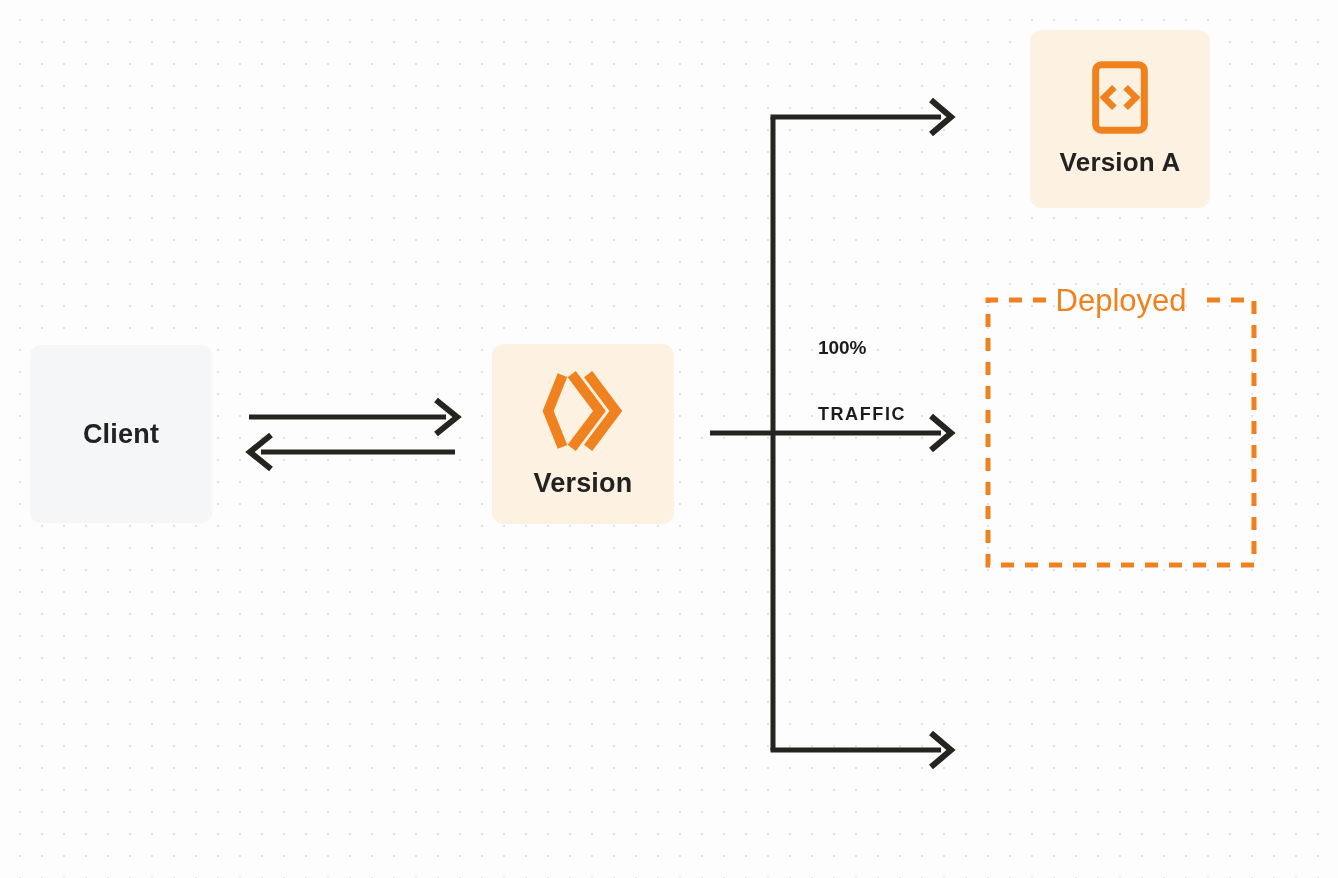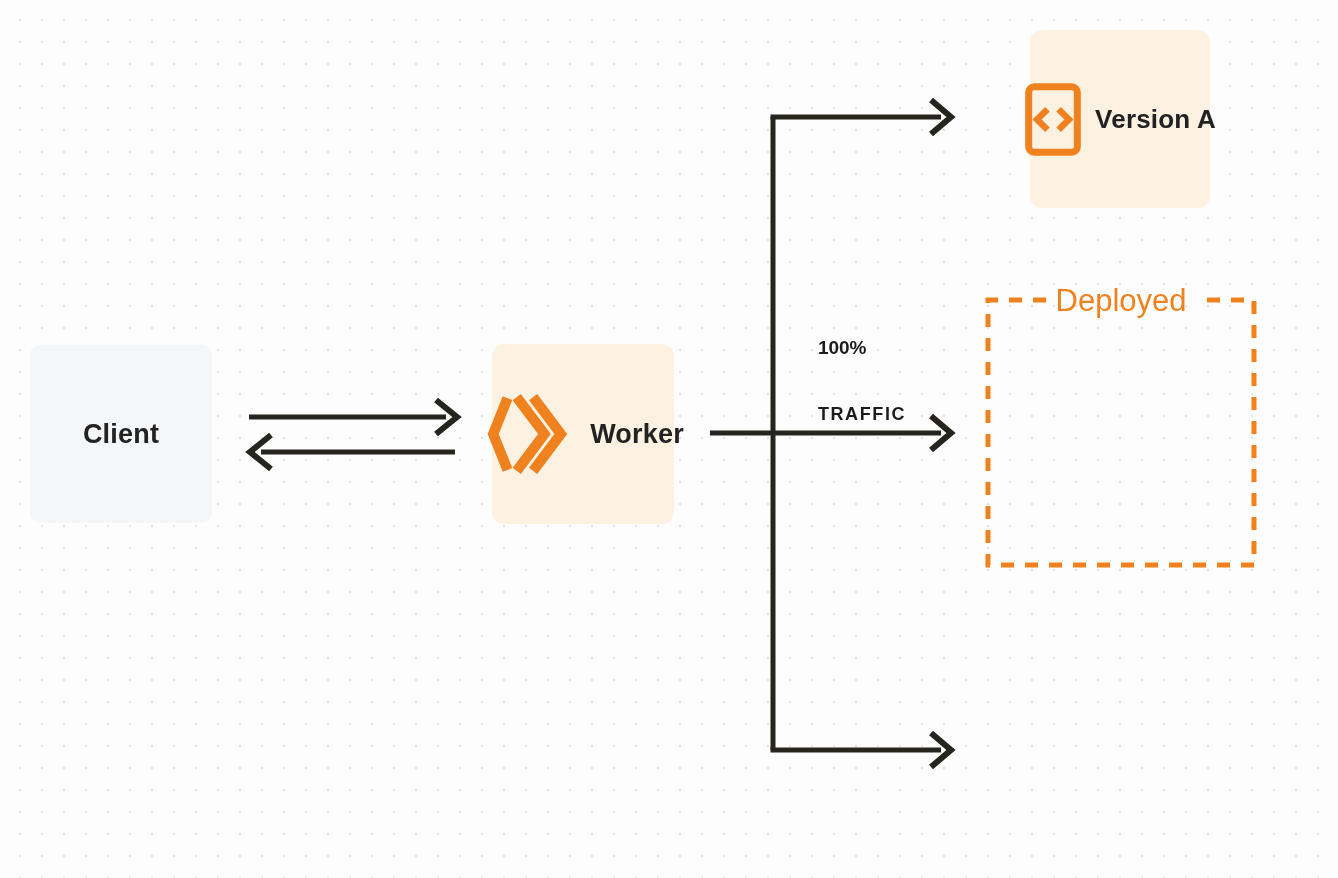--- a/index.html
+++ b/index.html
@@ -17,21 +17,21 @@
     background-size:22px 22px;
     background-position:9px 9px;
   }
   svg.overlay {
     position:absolute; left:0; top:0;
     width:1338px; height:878px;
     pointer-events:none;
   }
   .node {
     position:absolute;
-    display:flex; 
+    display:flex; flex-direction:column;
     align-items:center; justify-content:center;
     border-radius:12px;
   }
   .node .label {
     font-weight:700;
     color:#222222;
     font-size:26px;
     letter-spacing:0.2px;
     white-space:nowrap;
   }
@@ -118,21 +118,21 @@
   </div>
 
   <div class="node worker-node">
     <span class="icon-wrap">
       <svg width="92" height="82" viewBox="0 0 80 80" xmlns="http://www.w3.org/2000/svg" fill="none" stroke="#F0811F" stroke-width="10">
         <path d="M 20 5 L 6 40 L 20 75"></path>
         <path d="M 29 4 L 56 40 L 29 76"></path>
         <path d="M 45 4 L 72 40 L 45 76"></path>
       </svg>
     </span>
-    <span class="label">Worker</span>
+    <span class="label">Version</span>
   </div>
 
   <div class="traffic-label">
     <span class="pct">100%</span>
     <span class="word">TRAFFIC</span>
   </div>
 
   <div class="deployed-label">Deployed</div>
 
   <div class="node version-node version-a">

